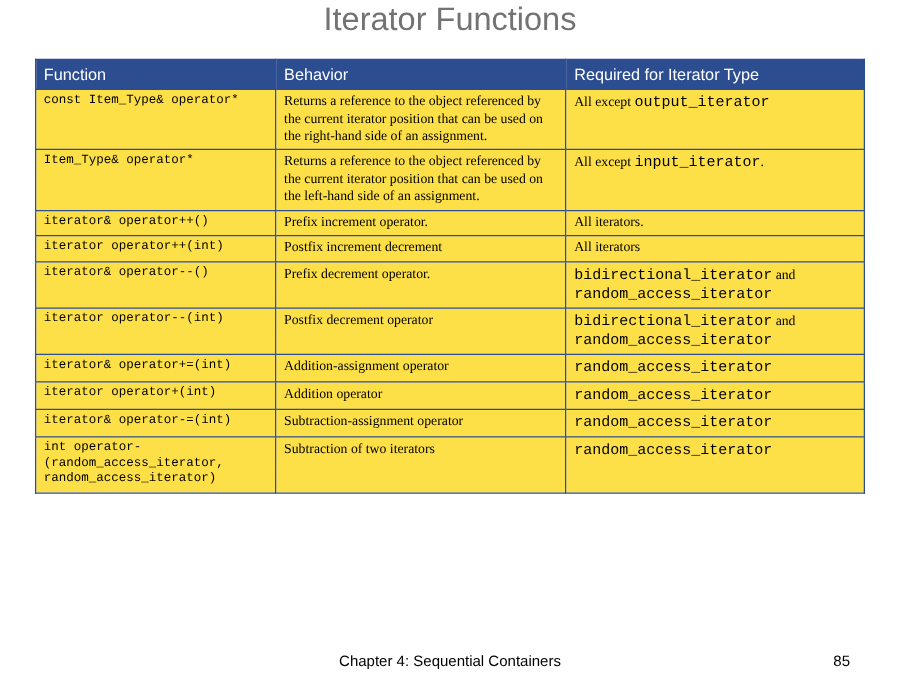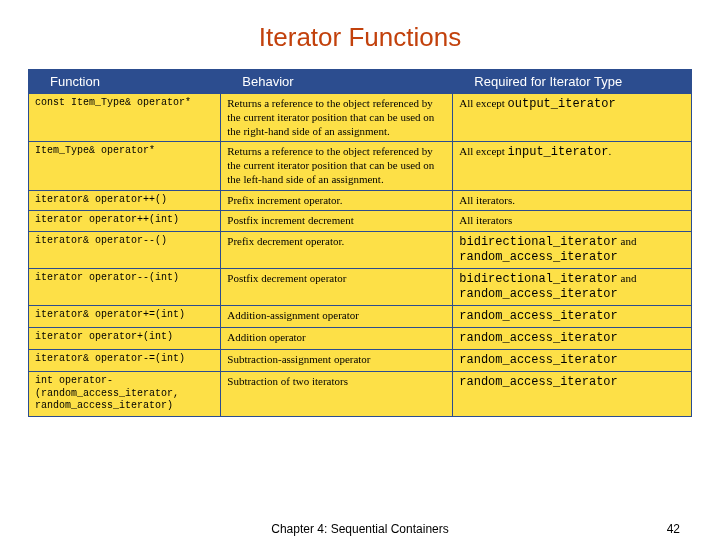--- a/index.html
+++ b/index.html
@@ -13,41 +13,40 @@
   }
   .slide {
     width: 720px;
     height: 540px;
     position: relative;
     box-sizing: border-box;
   }
   .title {
     font-size: 26px;
     font-weight: normal;
-    color: #c2410c;
+    color: #737373;
     text-align: center;
-    padding-top: 22px;
     padding-bottom: 16px;
     font-family: Arial, sans-serif;
   }
   .table-wrap {
     margin: 0 28px;
   }
   table {
     width: 100%;
     border-collapse: collapse;
     font-size: 11px;
     color: #000;
   }
   th {
     background: #2c4d8f;
     color: #ffffff;
     font-weight: normal;
     text-align: left;
-    padding: 4px 21px;
+    padding: 4px 6px;
     border: 1px solid #2c4d8f;
     font-size: 13px;
     font-family: Arial, sans-serif;
   }
   td {
     background: #fde047;
     border: 1px solid #2c4d8f;
     padding: 3px 6px;
     vertical-align: top;
     font-family: "Times New Roman", serif;
@@ -149,16 +148,16 @@
           <td class="col-func">int operator-(random_access_iterator, random_access_iterator)</td>
           <td>Subtraction of two iterators</td>
           <td><span class="code">random_access_iterator</span></td>
         </tr>
       </tbody>
     </table>
   </div>
 
   <div class="footer">
     <span class="footer-center">Chapter 4: Sequential Containers</span>
-    <span class="footer-right">42</span>
+    <span class="footer-right">85</span>
   </div>
 
 </div>
 
 </body></html>

